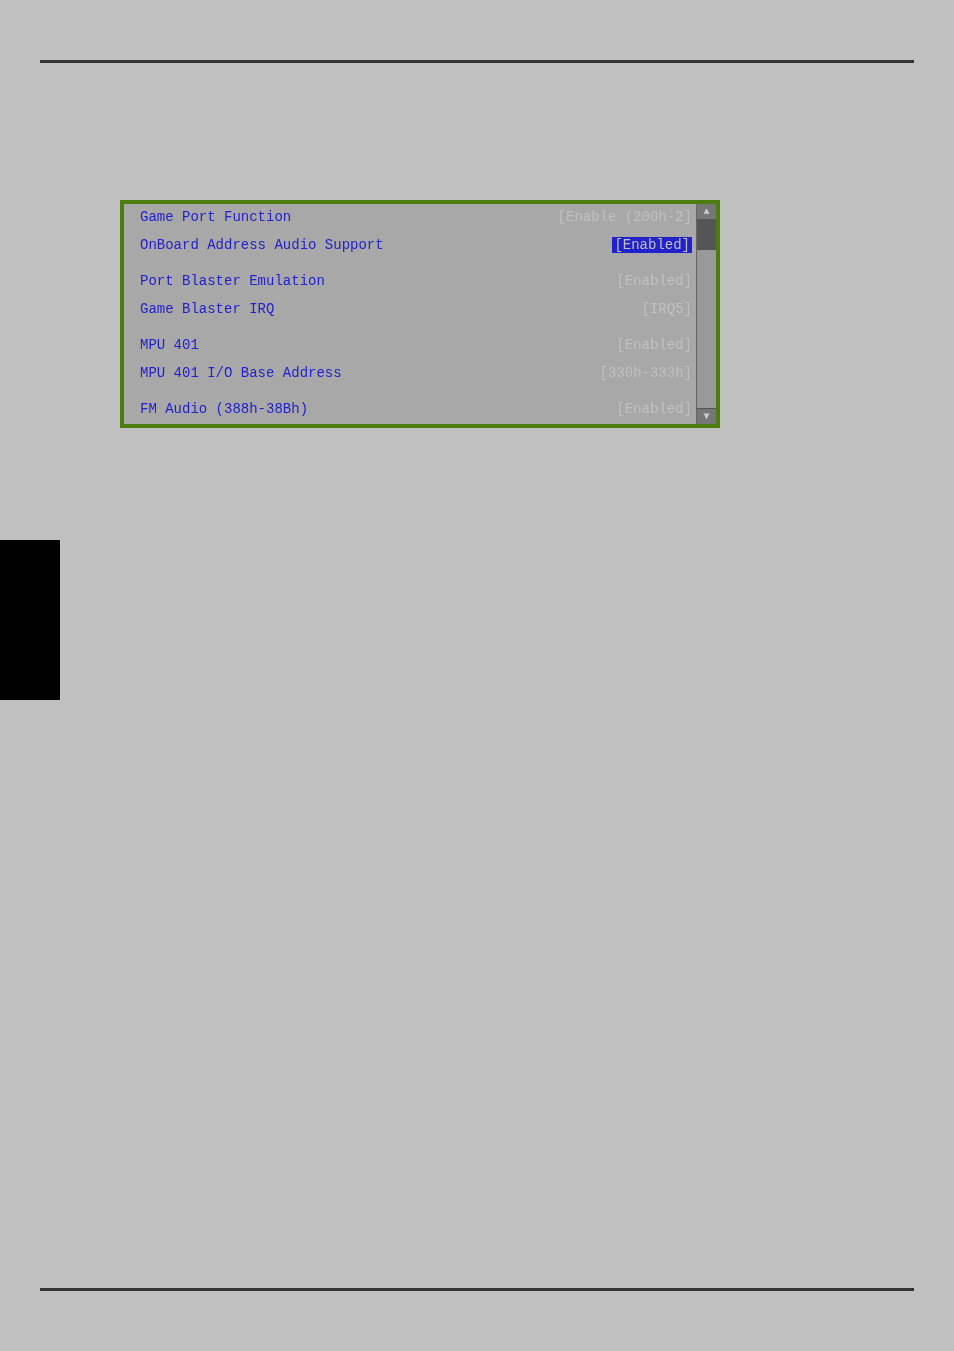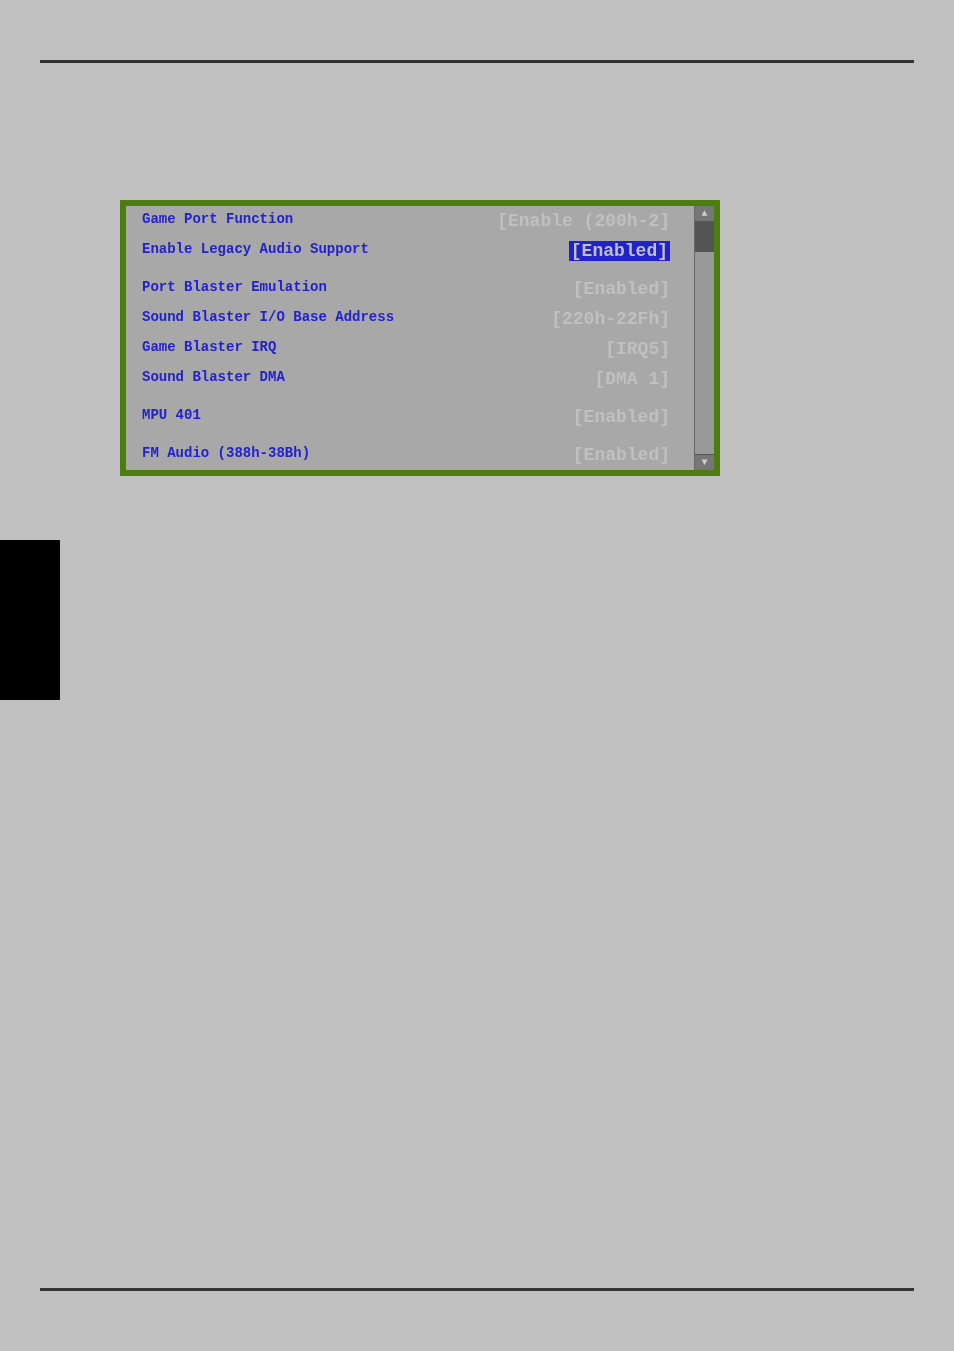--- a/index.html
+++ b/index.html
@@ -45,21 +45,21 @@
 
     .bios-label {
       color: #2222cc;
       font-size: 14px;
       font-family: 'Courier New', Courier, monospace;
       white-space: nowrap;
     }
 
     .bios-value {
       color: #c0c0c0;
-      font-size: 18px;
+      font-size: 14px;
       font-family: 'Courier New', Courier, monospace;
       white-space: nowrap;
       margin-left: 20px;
     }
 
     .bios-value.highlighted {
       background-color: #2222cc;
       color: #c0c0c0;
       padding: 0 2px;
     }
@@ -75,24 +75,23 @@
 
     .bios-panel-wrapper {
       position: absolute;
       top: 200px;
       left: 120px;
       width: 600px;
     }
 
     .panel-content {
       background-color: #a8a8a8;
-      border: 6px solid #4d7c0f;
+      border: 4px solid #4d7c0f;
       position: relative;
-      padding-right: 28px;
-      font-weight: bold;
+      padding-right: 8px;
     }
 
     .scrollbar-area {
       position: absolute;
       right: 0;
       top: 0;
       bottom: 0;
       width: 20px;
       background-color: #888;
       border-left: 1px solid #666;
@@ -155,53 +154,49 @@
 
 <div class="bios-panel-wrapper">
   <div class="panel-content">
 
     <div class="bios-row">
       <span class="bios-label">Game Port Function</span>
       <span class="bios-value">[Enable (200h-2]</span>
     </div>
 
     <div class="bios-row">
-      <span class="bios-label">Enable Legacy Audio Support</span>
+      <span class="bios-label">OnBoard Address Audio Support</span>
       <span class="bios-value highlighted">[Enabled]</span>
     </div>
 
     <div class="row-separator"></div>
 
     <div class="bios-row">
       <span class="bios-label">Port Blaster Emulation</span>
       <span class="bios-value">[Enabled]</span>
     </div>
 
-    <div class="bios-row">
-      <span class="bios-label">Sound Blaster I/O Base Address</span>
-      <span class="bios-value">[220h-22Fh]</span>
-    </div>
 
     <div class="bios-row">
       <span class="bios-label">Game Blaster IRQ</span>
       <span class="bios-value">[IRQ5]</span>
     </div>
 
-    <div class="bios-row">
-      <span class="bios-label">Sound Blaster DMA</span>
-      <span class="bios-value">[DMA 1]</span>
-    </div>
 
     <div class="row-separator"></div>
 
     <div class="bios-row">
       <span class="bios-label">MPU 401</span>
       <span class="bios-value">[Enabled]</span>
     </div>
 
+    <div class="bios-row">
+      <span class="bios-label">MPU 401 I/O Base Address</span>
+      <span class="bios-value">[330h-333h]</span>
+    </div>
 
     <div class="row-separator"></div>
 
     <div class="bios-row">
       <span class="bios-label">FM Audio (388h-38Bh)</span>
       <span class="bios-value">[Enabled]</span>
     </div>
 
     <div class="scrollbar-area">
       <div class="scrollbar-up">▲</div>

